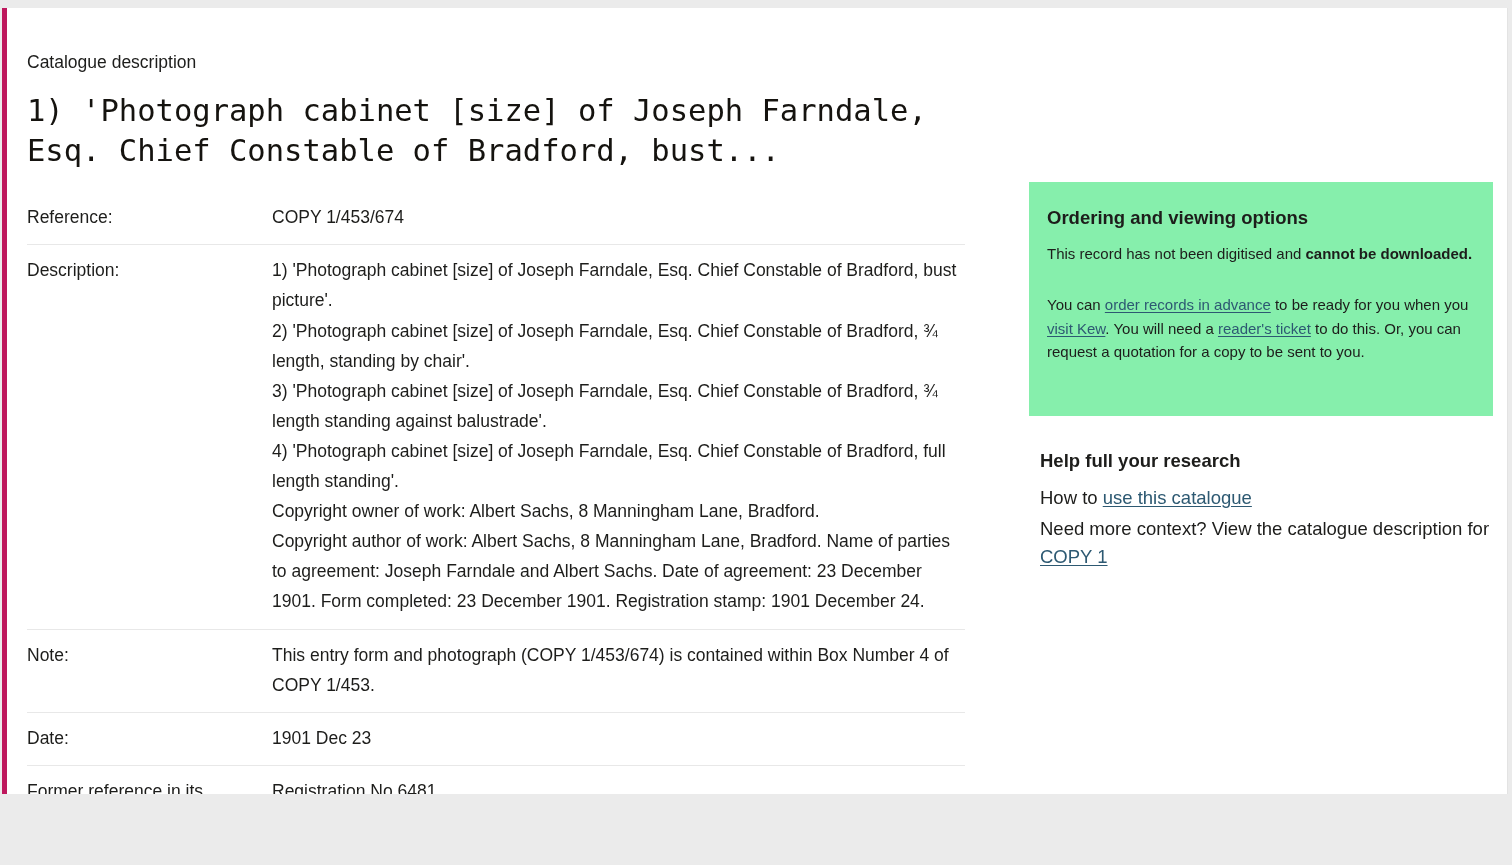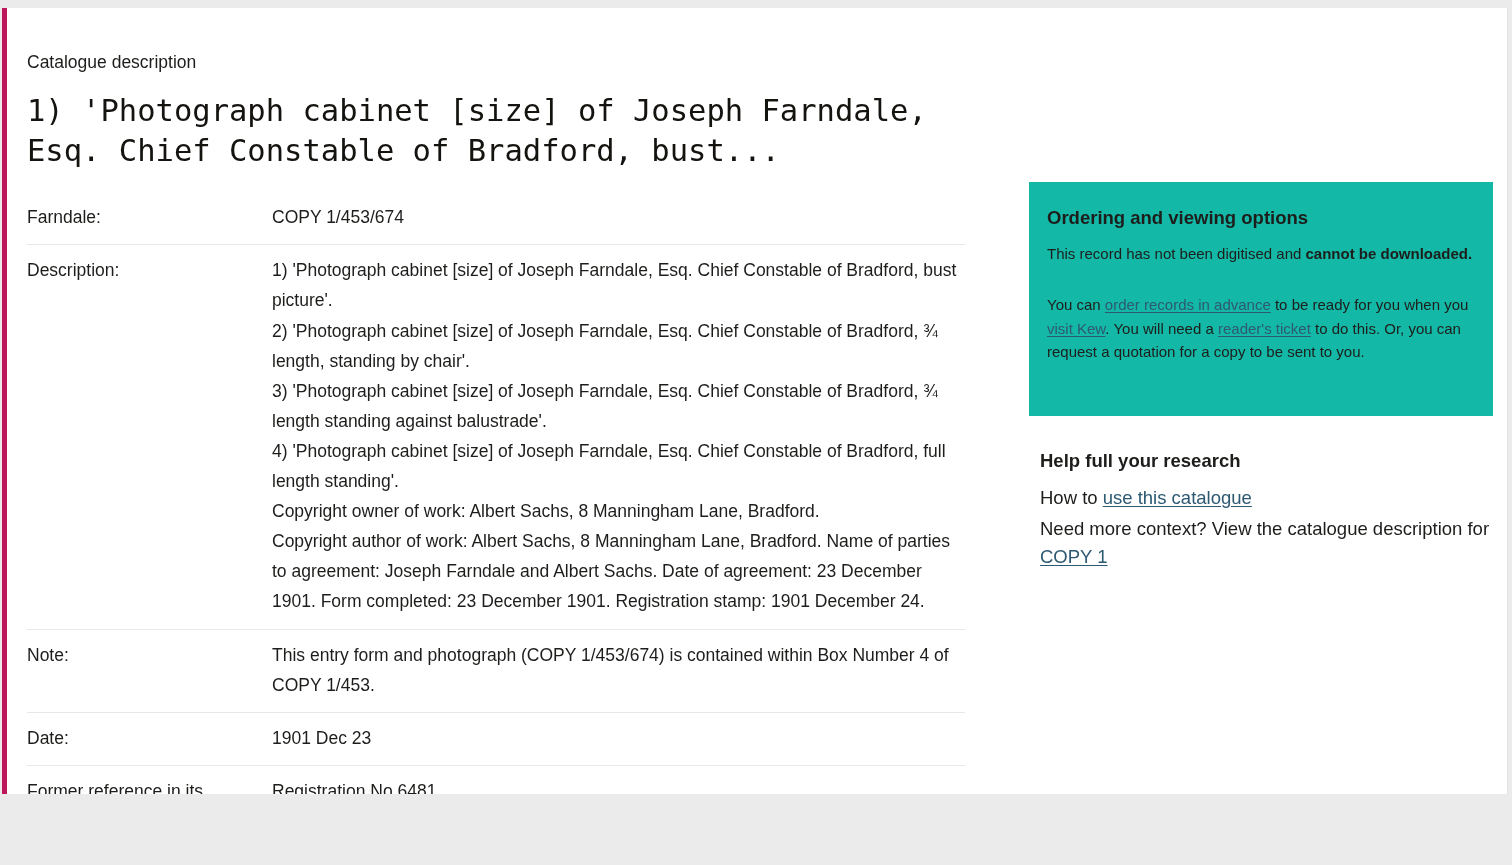--- a/index.html
+++ b/index.html
@@ -84,21 +84,21 @@
   }
   table.details td { padding-left: 1px; margin-left: 16px; }
   .multiline { white-space: pre-line; }
 
   a.link {
     color: #2d5972;
     text-underline-offset: 2px;
   }
 
   .order-panel {
-    background: #14b8a6;
+    background: #86efac;
     margin-top: 174px;
     padding: 24px 18px 26px 18px;
     box-sizing: border-box;
   }
   .order-panel h2 {
     margin: 0 0 12px 0;
     font-size: 18.5px;
     font-weight: 700;
     color: #1d1d1b;
     line-height: 1.3;
@@ -155,21 +155,21 @@
     <div class="main-col">
 
       <div class="eyebrow">Catalogue description</div>
 
       <h1 class="record-title">1) 'Photograph cabinet [size] of Joseph Farndale, Esq. Chief Constable of Bradford, bust...</h1>
 
       <table class="details">
         <tbody>
 
           <tr>
-            <th>Farndale:</th>
+            <th>Reference:</th>
             <td>COPY 1/453/674</td>
           </tr>
 
           <tr>
             <th>Description:</th>
             <td class="multiline">1) 'Photograph cabinet [size] of Joseph Farndale, Esq. Chief Constable of Bradford, bust picture'.
 2) 'Photograph cabinet [size] of Joseph Farndale, Esq. Chief Constable of Bradford, ¾ length, standing by chair'.
 3) 'Photograph cabinet [size] of Joseph Farndale, Esq. Chief Constable of Bradford, ¾ length standing against balustrade'.
 4) 'Photograph cabinet [size] of Joseph Farndale, Esq. Chief Constable of Bradford, full length standing'.
 Copyright owner of work: Albert Sachs, 8 Manningham Lane, Bradford.

